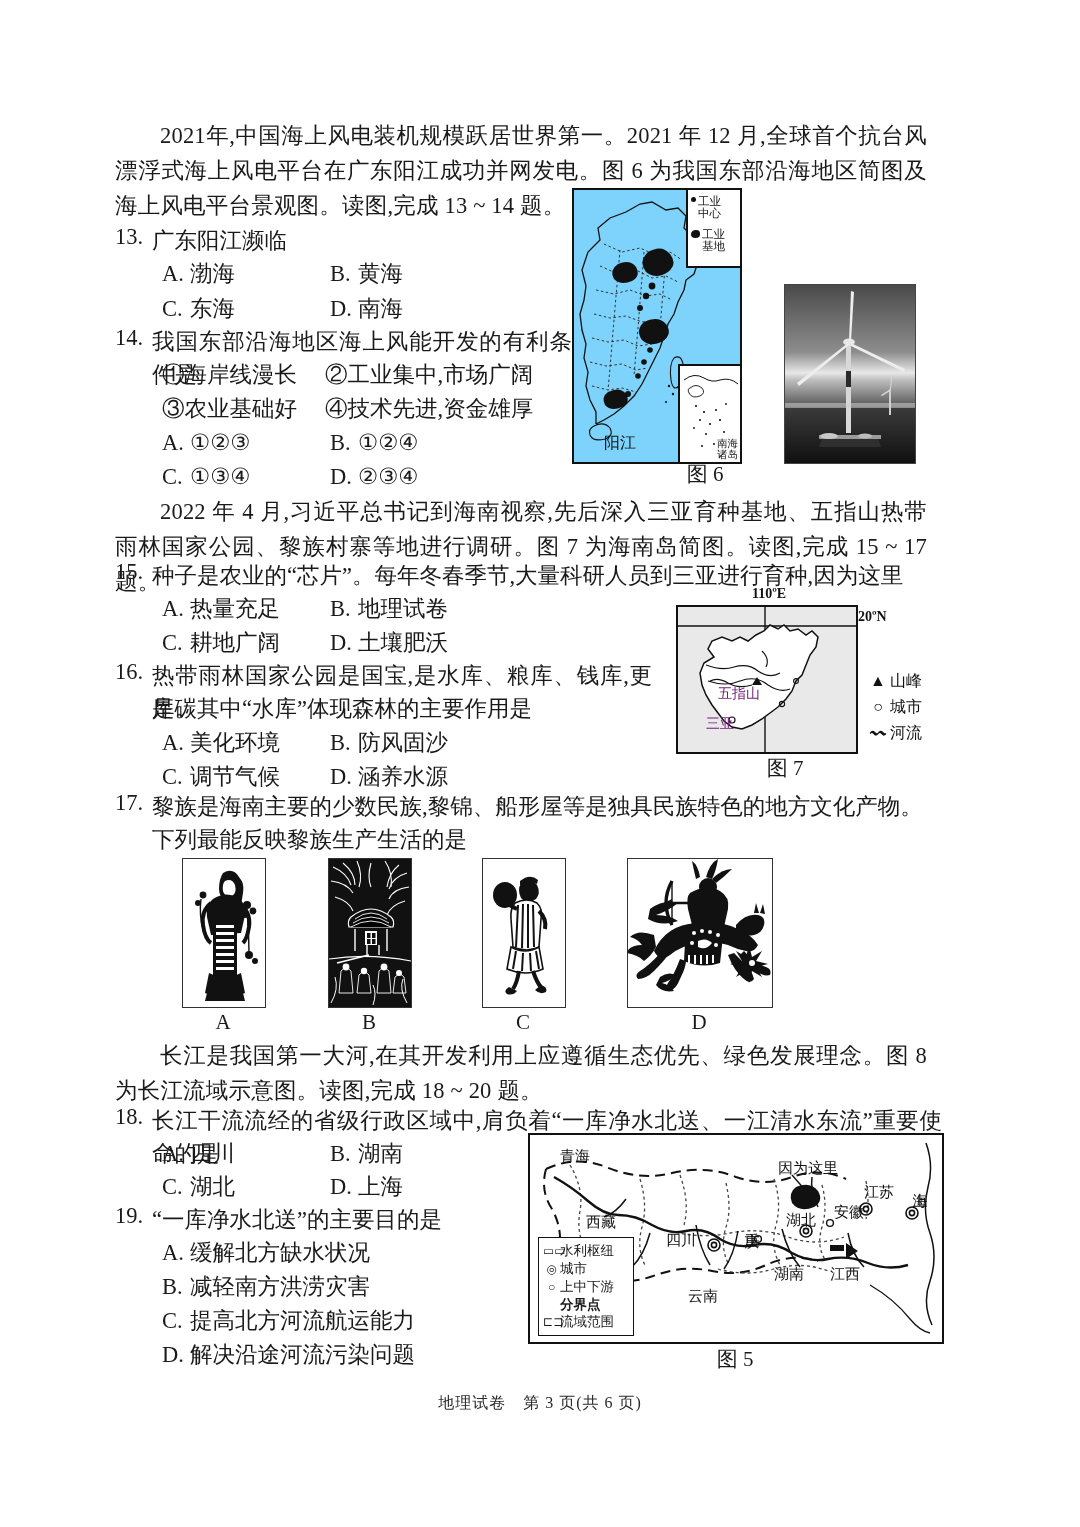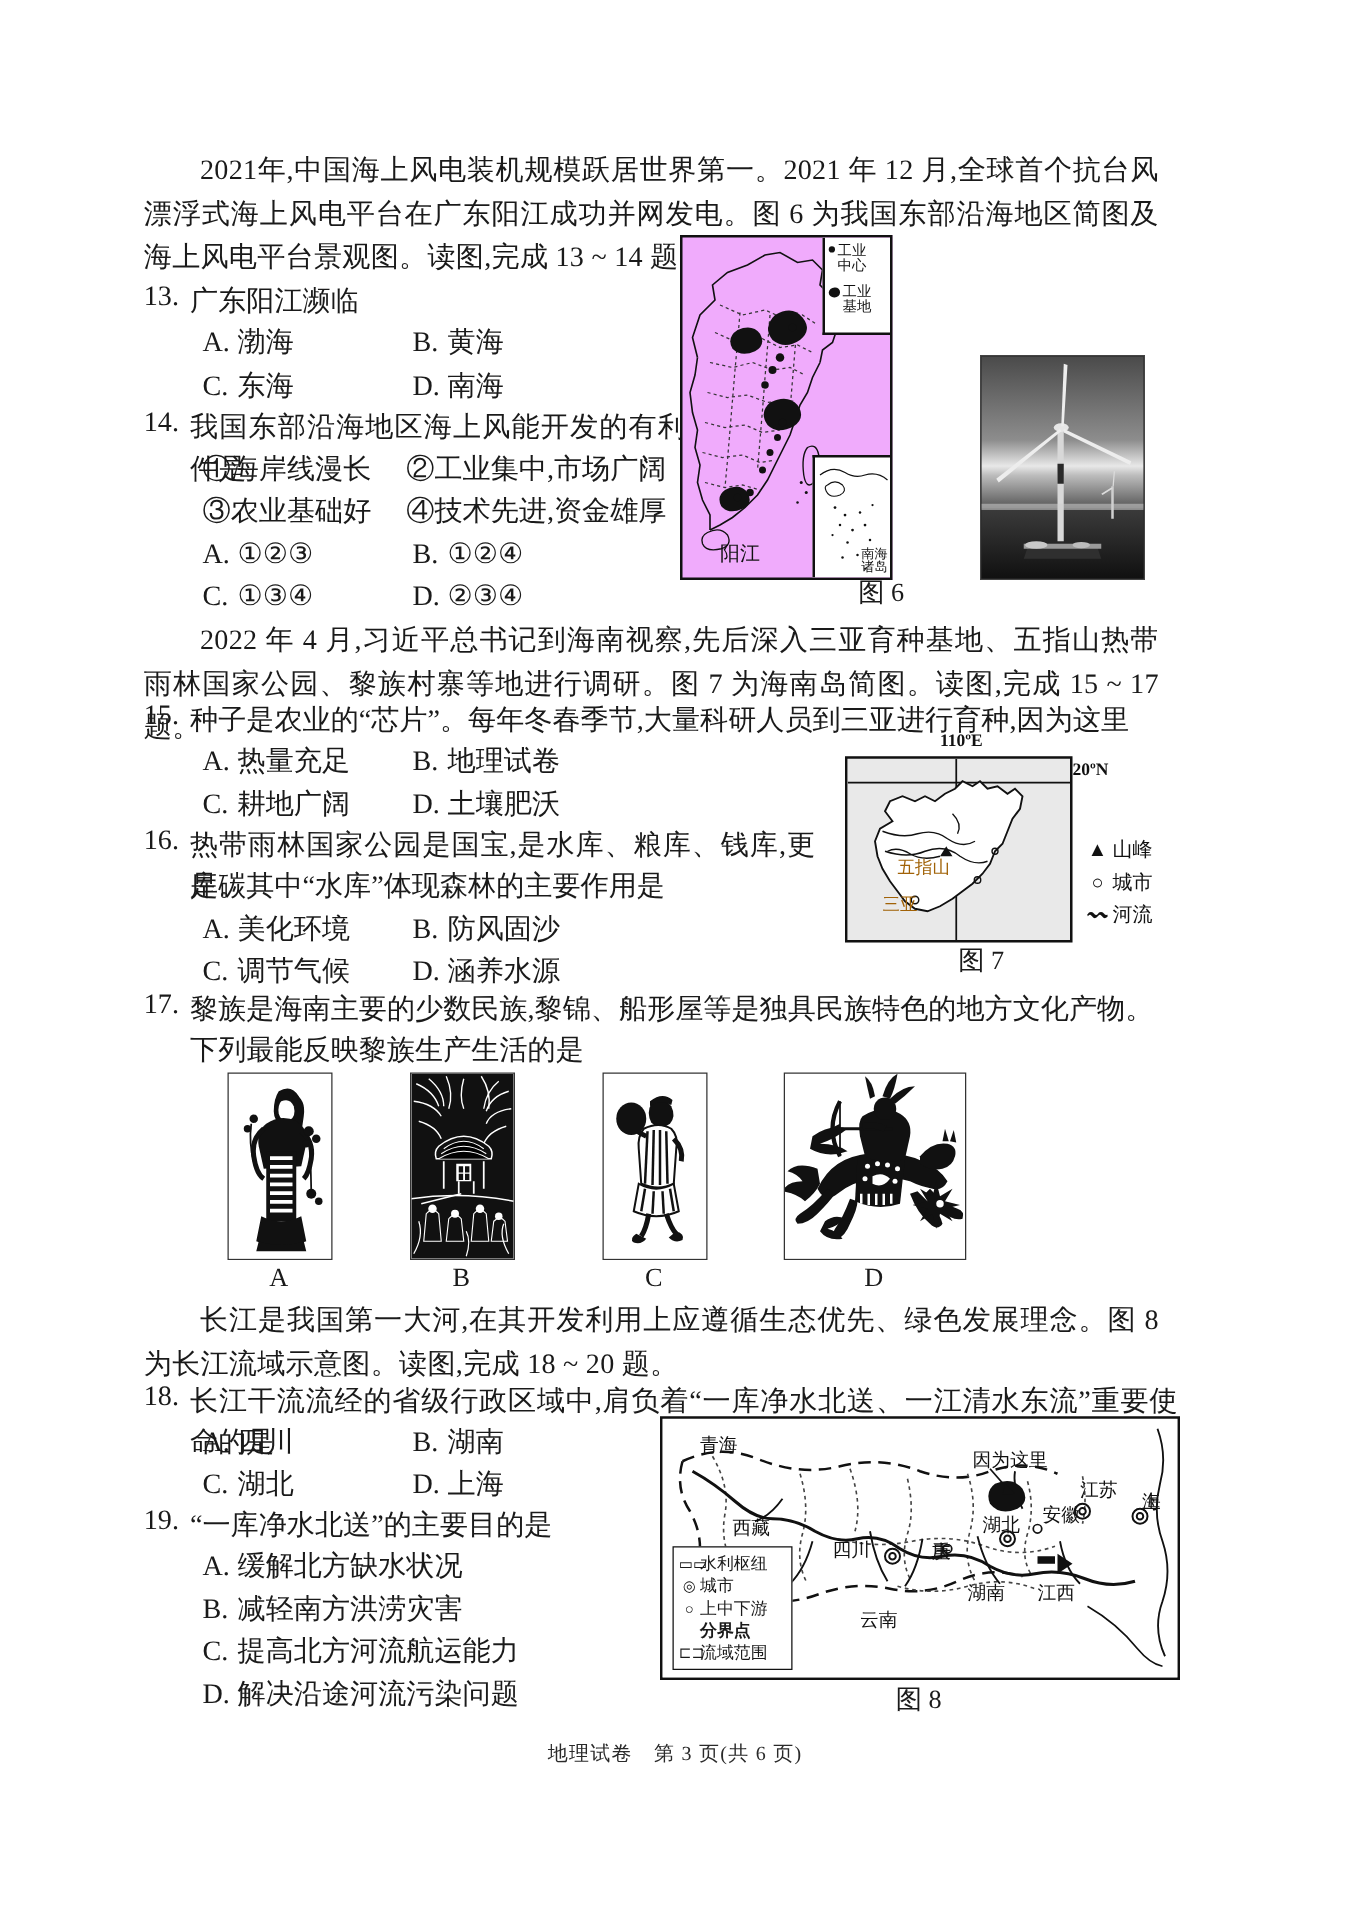--- a/index.html
+++ b/index.html
@@ -69,24 +69,24 @@
     width: 1080px;
     text-align: center;
     font-size: 16px;
     letter-spacing: 1px;
     color: #2a2a2a;
   }
 
   
   .fig6 {
     position: absolute;
-    left: 544px; top: 188px;
+    left: 572px; top: 188px;
     width: 166px; height: 272px;
     border: 2px solid #111;
-    background: #f0abfc;
+    background: #7dd3fc;
     overflow: hidden;
   }
   .fig6 .legendbox {
     position: absolute;
     right: 0; top: 0;
     width: 54px; height: 78px;
     border-left: 2px solid #111;
     border-bottom: 2px solid #111;
     box-sizing: border-box;
     background: #fff;
@@ -150,21 +150,21 @@
     position: absolute;
     left: 676px; top: 605px;
     width: 178px; height: 145px;
     border: 2px solid #111;
     background: #eeeeee;
     overflow: hidden;
   }
   .fig7lab {
     position: absolute;
     font-size: 14px;
-    color: #a16207;
+    color: #701a75;
     white-space: nowrap;
     z-index: 4;
   }
   .coord {
     position: absolute;
     font-size: 14px;
     font-weight: bold;
     color: #111;
     white-space: nowrap;
   }
@@ -815,17 +815,17 @@
       <div class="lrow">
         <span class="sym">○</span><span>上中下游</span>
       </div>
       <div class="lrow cont">分界点</div>
       <div class="lrow">
         <span class="sym">⊏⊐</span><span>流域范围</span>
       </div>
     </div>
   </div>
 
-  <div class="figcap" style="left:690px; top:1345px; width:90px;">图 8</div>
+  <div class="figcap" style="left:690px; top:1345px; width:90px;">图 5</div>
 
   <div class="footer" style="left:0; top:1393px;">地理试卷　第 3 页(共 6 页)</div>
 
 </div>
 
 </body></html>

